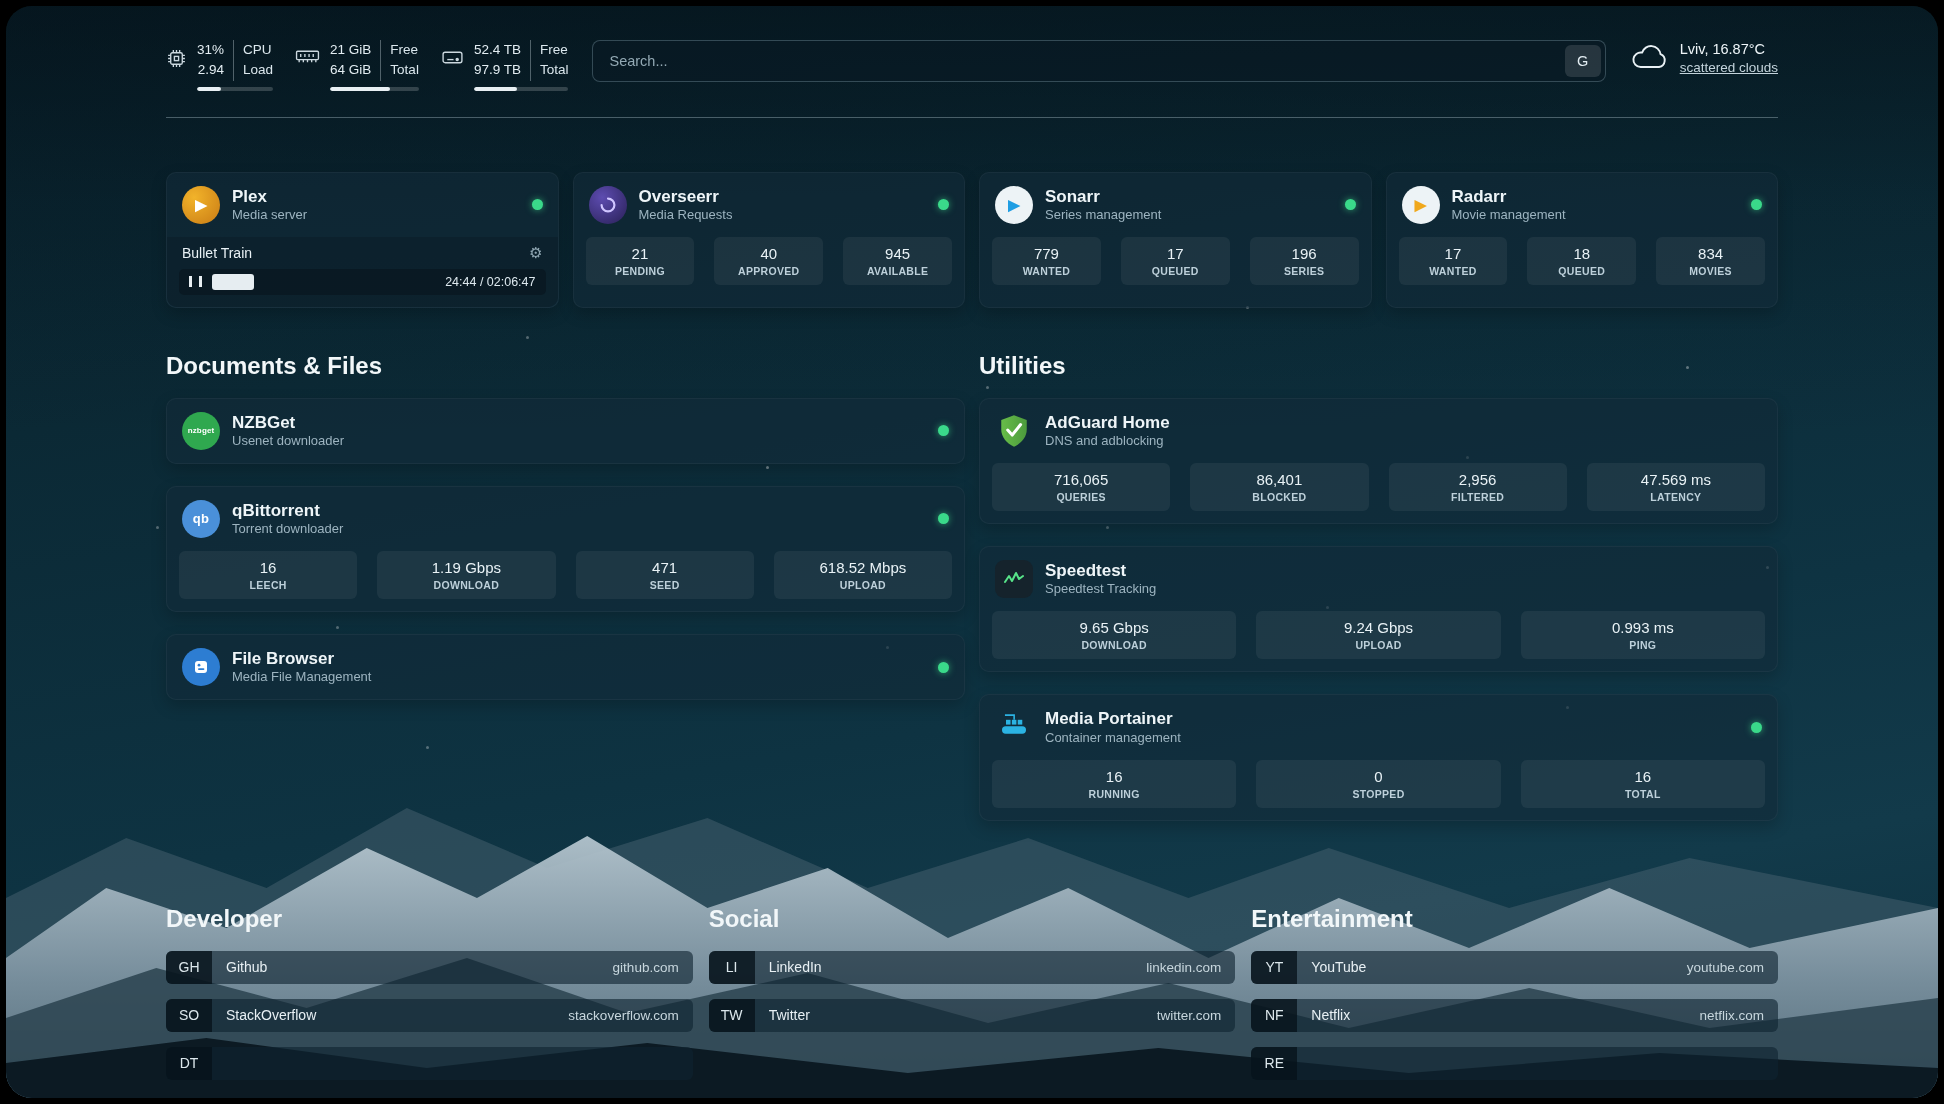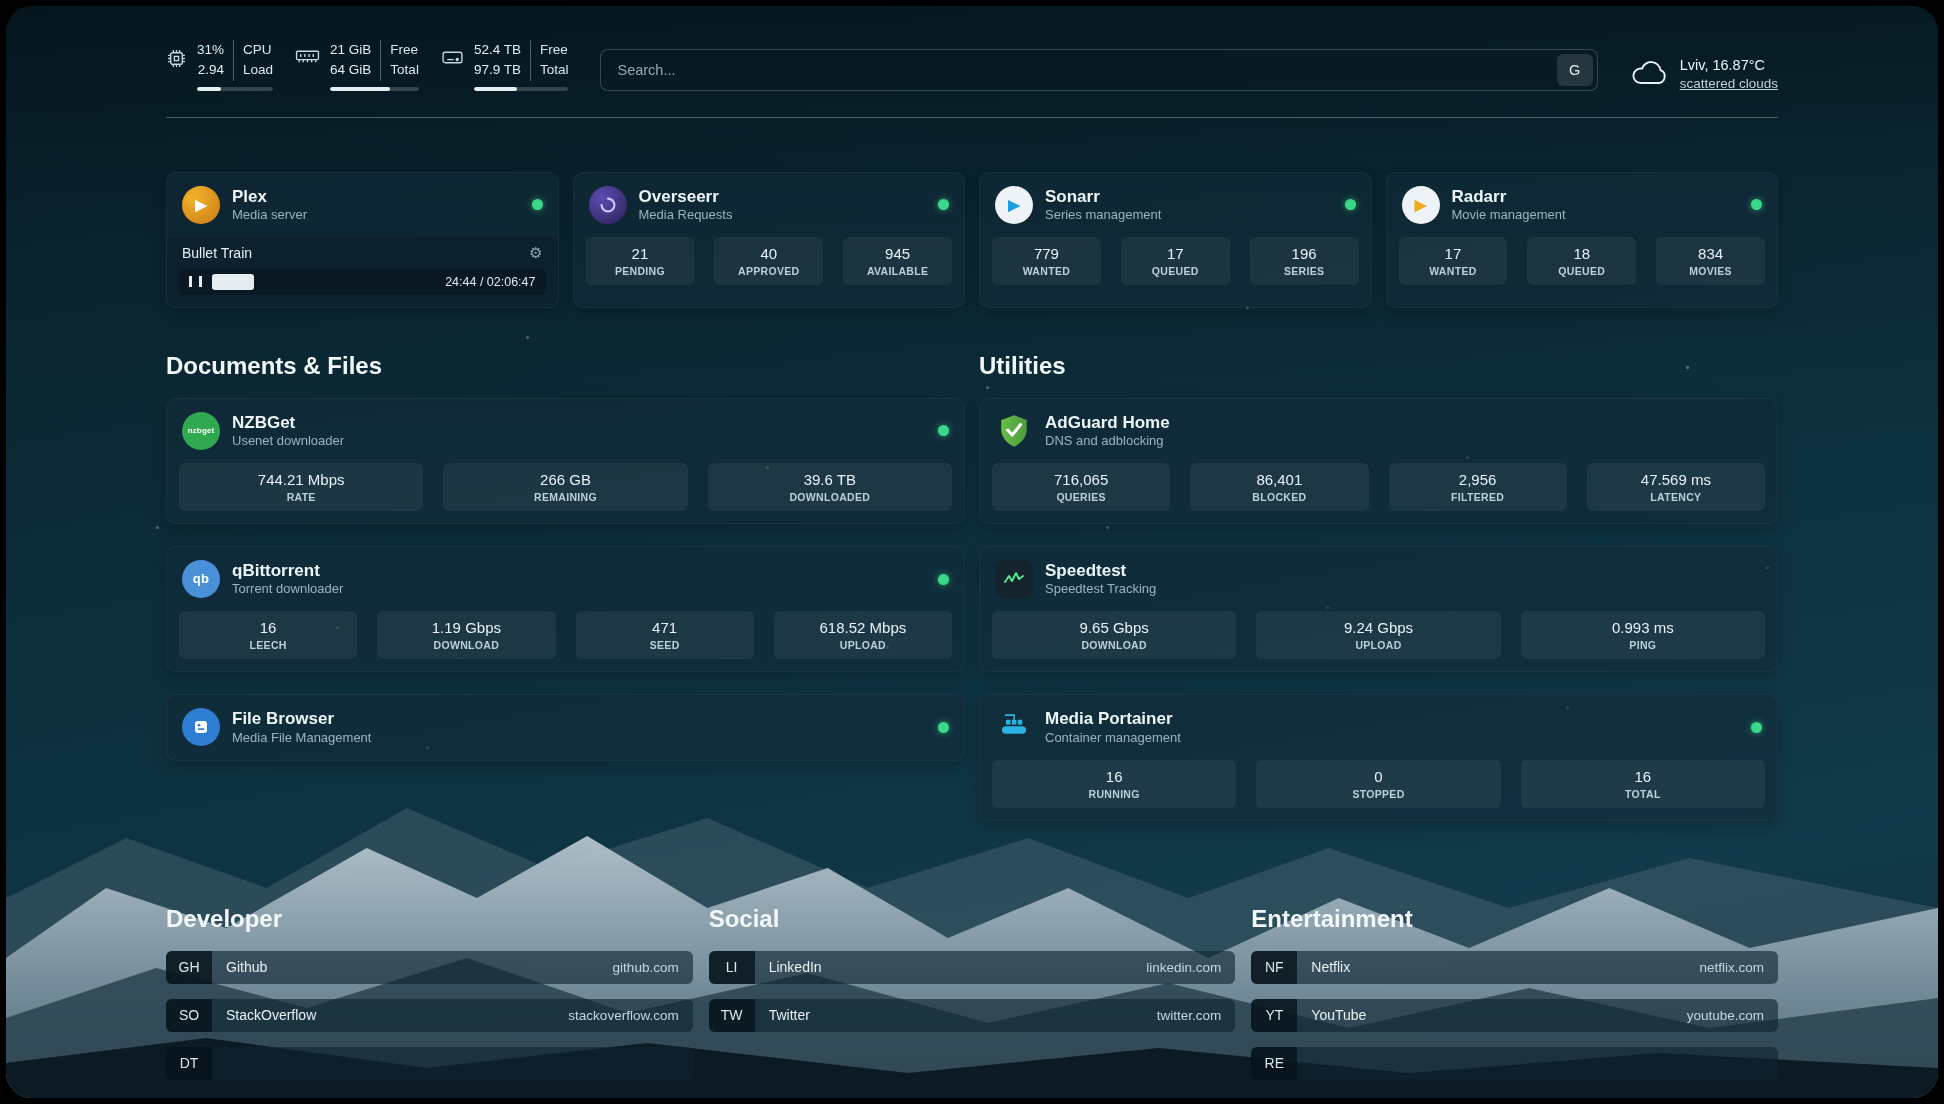--- a/index.html
+++ b/index.html
@@ -14,21 +14,21 @@
       760px 460px 0 rgba(255,255,255,.4), 980px 380px 0 rgba(255,255,255,.3),
       1240px 300px 0 rgba(255,255,255,.35), 1460px 450px 0 rgba(255,255,255,.3),
       1680px 360px 0 rgba(255,255,255,.35), 330px 620px 0 rgba(255,255,255,.3),
       880px 640px 0 rgba(255,255,255,.3), 1320px 600px 0 rgba(255,255,255,.3),
       1760px 560px 0 rgba(255,255,255,.35), 420px 740px 0 rgba(255,255,255,.3),
       1560px 700px 0 rgba(255,255,255,.3), 150px 520px 0 rgba(255,255,255,.3),
       1100px 520px 0 rgba(255,255,255,.25);}
   .content{position:relative;z-index:2;width:1612px;margin:0 auto;}
 
   
-  .topbar{display:flex;align-items:flex-end;gap:24px;padding-top:34px;}
+  .topbar{display:flex;align-items:flex-start;gap:16px;padding-top:34px;}
   .resources{display:flex;gap:22px;align-items:flex-start;}
   .res{display:flex;gap:10px;align-items:flex-start;}
   .res-icon{margin-top:8px;opacity:.95;flex:none;line-height:0;}
   .res-grid{display:flex;gap:0;}
   .res-vals{display:flex;flex-direction:column;align-items:flex-end;padding-right:9px;}
   .res-labels{display:flex;flex-direction:column;border-left:1px solid rgba(220,235,242,.35);padding-left:9px;}
   .res-vals span,.res-labels span{font-size:13.5px;line-height:1.5;color:#e3edf2;white-space:nowrap;}
   .res-labels span{color:#dbe7ed;}
   .res-bar{height:4px;border-radius:2px;background:rgba(255,255,255,.18);margin-top:6px;overflow:hidden;}
   .res-fill{display:block;height:100%;background:#e8eff3;border-radius:2px;}
@@ -340,34 +340,20 @@
           <div class="card-head">
             <span class="icon-badge nzbget-bg">
               <span class="icon-mini-text">nzbget</span>
               </span>
             <div class="svc-text">
               <div class="svc-name">NZBGet</div>
               <div class="svc-desc">Usenet downloader</div>
             </div>
             <span class="dot"></span>
           </div>
-          <div class="stat-row cols3">
-            <div class="stat">
-              <div class="stat-value">744.21 Mbps</div>
-              <div class="stat-label">RATE</div>
-              </div>
-            <div class="stat">
-              <div class="stat-value">266 GB</div>
-              <div class="stat-label">REMAINING</div>
-              </div>
-            <div class="stat">
-              <div class="stat-value">39.6 TB</div>
-              <div class="stat-label">DOWNLOADED</div>
-              </div>
-          </div>
         </div>
 
         <div class="card">
           <div class="card-head">
             <span class="icon-badge qb-bg">
               <span class="icon-mini-text">qb</span>
               </span>
             <div class="svc-text">
               <div class="svc-name">qBittorrent</div>
               <div class="svc-desc">Torrent downloader</div>
@@ -546,29 +532,29 @@
         </div>
         <div class="bm-row">
           <span class="bm-abbr">TW</span>
           <span class="bm-name">Twitter</span>
           <span class="bm-url">twitter.com</span>
         </div>
       </div>
       <div class="bm-group">
         <h2 class="section-title">Entertainment</h2>
         <div class="bm-row">
+          <span class="bm-abbr">YT</span>
+          <span class="bm-name">YouTube</span>
+          <span class="bm-url">youtube.com</span>
+        </div>
+        <div class="bm-row">
           <span class="bm-abbr">NF</span>
           <span class="bm-name">Netflix</span>
           <span class="bm-url">netflix.com</span>
         </div>
         <div class="bm-row">
-          <span class="bm-abbr">YT</span>
-          <span class="bm-name">YouTube</span>
-          <span class="bm-url">youtube.com</span>
-        </div>
-        <div class="bm-row">
           <span class="bm-abbr">RE</span>
 
         </div>
       </div>
     </div>
   </div>
 </div>
 
 </body></html>

